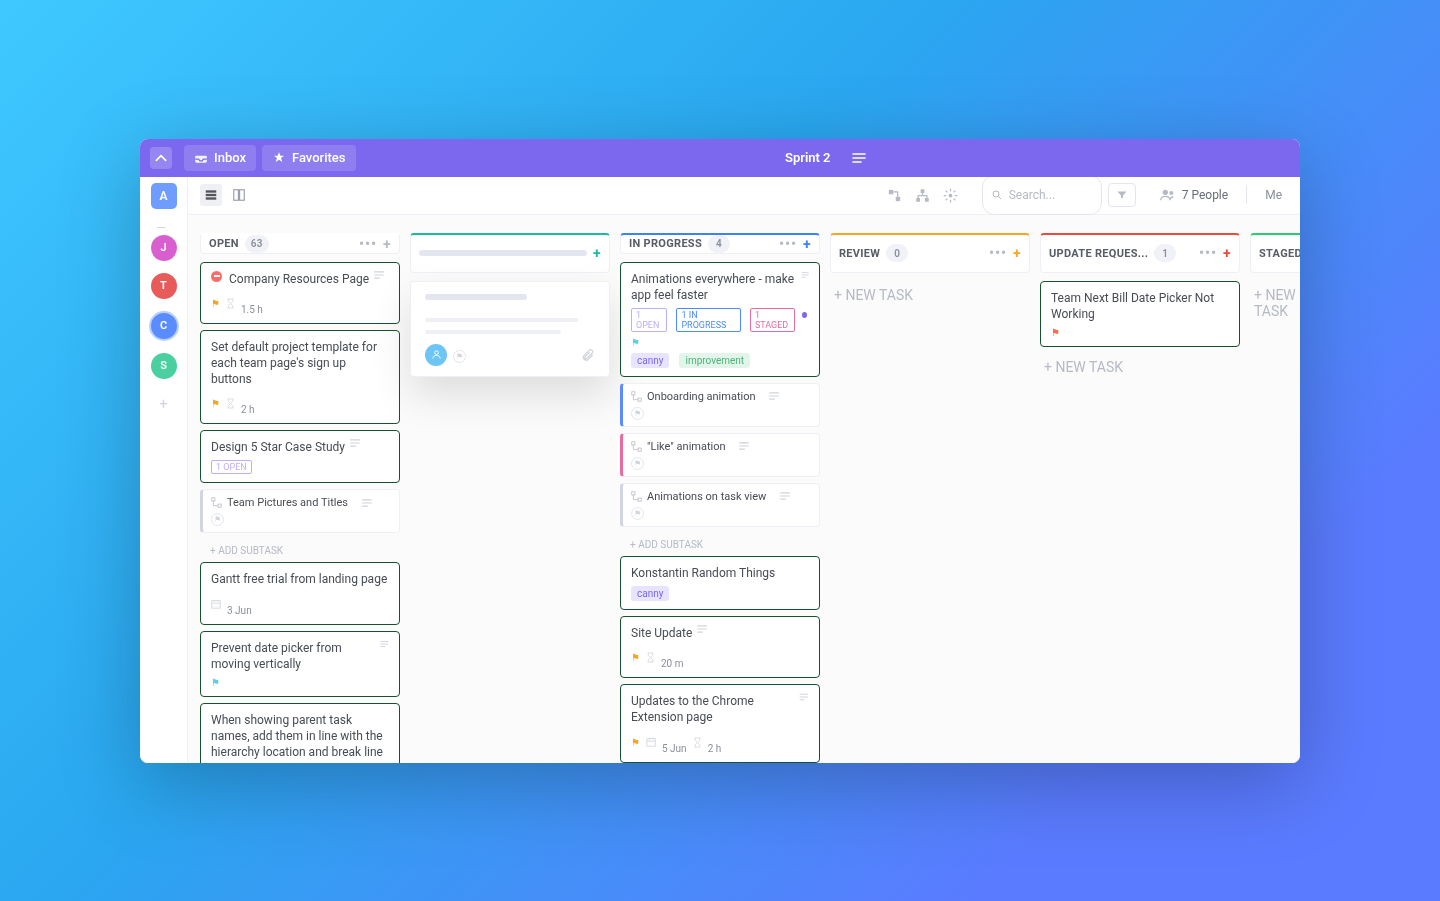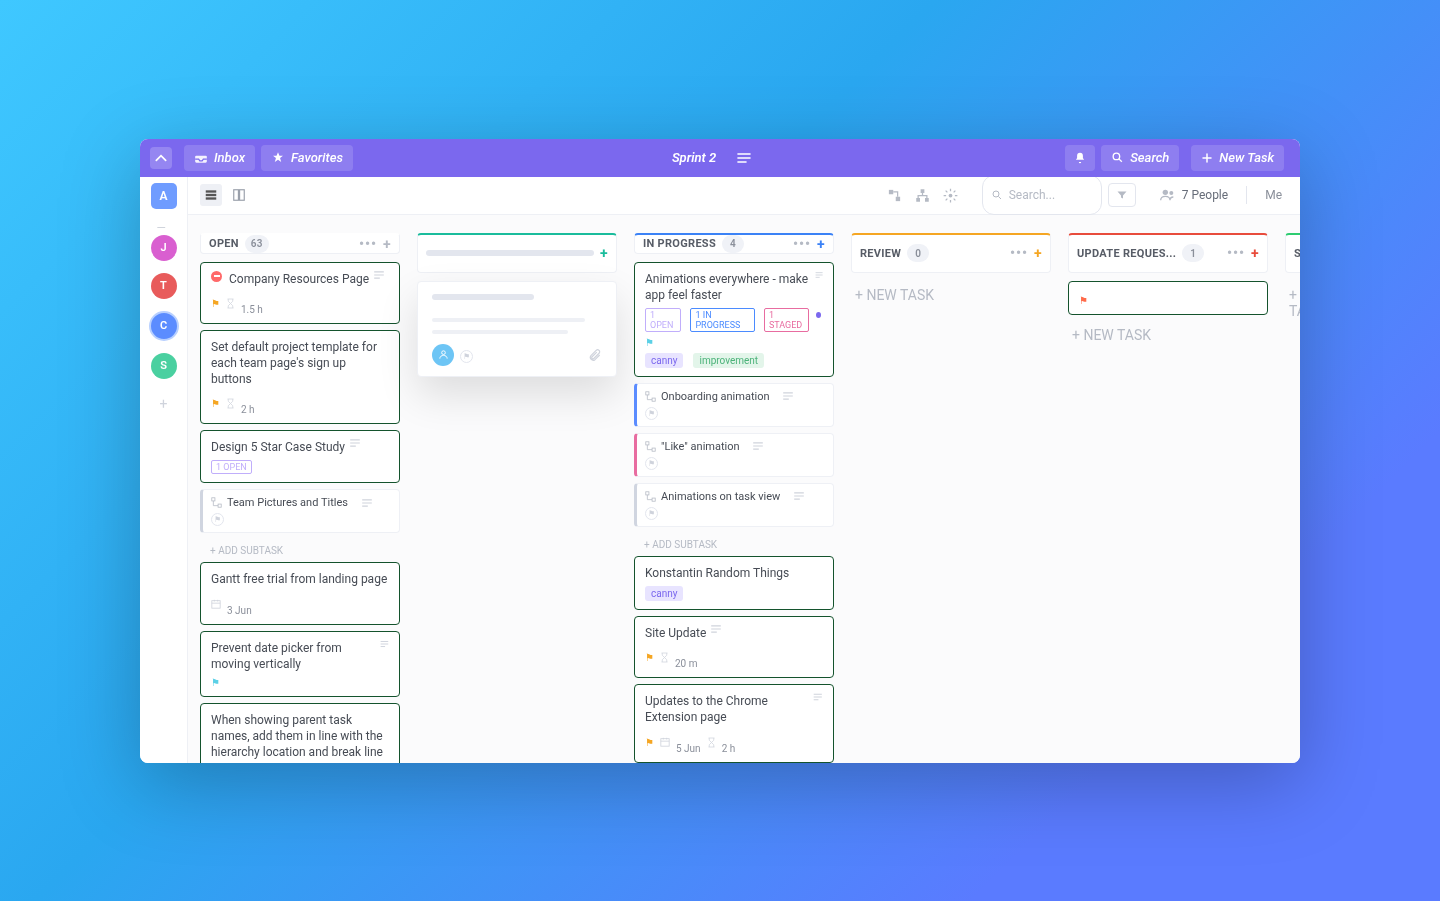--- a/index.html
+++ b/index.html
@@ -13,21 +13,21 @@
   background: #fff;
   border-radius: 8px;
   overflow: hidden;
   box-shadow: 0 20px 80px rgba(0,0,0,.25);
   display: flex; flex-direction: column;
 }
 .topbar {
   height: 38px; background: #7b68ee;
   display: flex; align-items: center;
   padding: 0 10px;
-  color: #fff; font-size: 13px; font-style: italic;
+  color: #fff; font-size: 13px;
 }
 .logo { width: 22px; height: 22px; background: rgba(255,255,255,.2); border-radius: 4px; margin-right: 12px; display:flex;align-items:center;justify-content:center; }
 .tb-btn { height: 26px; padding: 0 10px; background: rgba(255,255,255,.15); border-radius: 4px; margin-right: 6px; display: flex; align-items: center; gap: 6px; font-size: 13px; font-weight:500; cursor:pointer; }
 .tb-center { flex: 1; text-align: center; font-weight: 600; display:flex; align-items:center; justify-content:center; gap:20px; }
 .tb-right { display: flex; align-items: center; gap: 6px; }
 .tb-icon-btn { width: 30px; height: 26px; background: rgba(255,255,255,.15); border-radius: 4px; display:flex;align-items:center;justify-content:center; cursor:pointer;}
 .main { flex:1; display:flex; overflow:hidden; }
 .sidebar { width: 48px; background: #fff; border-right: 1px solid #eef0f5; display:flex; flex-direction:column; align-items:center; padding-top:6px; gap:12px; }
 .ws-badge { width: 26px; height: 26px; border-radius: 5px; background: #6f9cff; color:#fff; font-size:12px; font-weight:600; display:flex;align-items:center;justify-content:center; }
 .divider-dots { width: 14px; height: 2px; color:#cfd3dc; font-size:12px; letter-spacing:1px; }
@@ -41,21 +41,21 @@
 .viewbar { height:38px; border-bottom:1px solid #eef0f5; display:flex; align-items:center; padding:0 12px; gap:6px; }
 .view-icon { width:22px;height:22px; border-radius:3px; display:flex;align-items:center;justify-content:center; color:#9aa0ab; cursor:pointer; }
 .view-icon.active { background:#eef0f5; color:#555; }
 .viewbar-spacer { flex:1; }
 .tool-icon { width:22px;height:22px; display:flex;align-items:center;justify-content:center; color:#b5bac4; cursor:pointer; }
 .search-box { width:120px; height:40px; border:1px solid #e3e6ee; border-radius:12px; display:flex;align-items:center; gap:6px; padding:0 8px; color:#b5bac4; font-size:12px; }
 .filter-btn { width:28px; height:24px; border:1px solid #e3e6ee; border-radius:4px; display:flex;align-items:center;justify-content:center; color:#b5bac4; cursor:pointer; font-size:11px; }
 .people { display:flex; align-items:center; gap:6px; color:#676d79; font-size:12px; margin-left:18px; }
 .vd { width:1px; height:18px; background:#e3e6ee; margin:0 12px; }
 .me { color:#8a8f9a; font-size:12px; cursor:pointer; margin-right:6px; }
-.board { flex:1; display:flex; gap:17px; padding:18px 16px 0 12px; overflow:hidden; background:#fbfbfc; }
+.board { flex:1; display:flex; gap:10px; padding:18px 16px 0 12px; overflow:hidden; background:#fbfbfc; }
 .column { width: 200px; flex-shrink:0; display:flex; flex-direction:column; }
 .colhead { height:40px; border:1px solid #eef0f5; border-top:2px solid transparent; border-radius:4px; background:#fff; display:flex; align-items:center; padding:0 8px; gap:6px; font-size:11px; font-weight:700; color:#575c66; letter-spacing:.3px; margin-bottom:8px; }
 .colhead .count { min-width:22px; height:18px; border-radius:9px; background:#f0f2f7; color:#8a8f9a; font-size:10px; font-weight:600; display:flex;align-items:center;justify-content:center; padding:0 6px; }
 .colhead .spacer { flex:1; }
 .colhead .dots { color:#b5bac4; font-size:14px; letter-spacing:1px; cursor:pointer; }
 .colhead .plus { color:#b5bac4; font-size:14px; cursor:pointer; }
 .colhead.teal { border-top-color:#1abc9c; }
 .colhead.blue { border-top-color:#3b82f6; }
 .colhead.gold { border-top-color:#f5a623; }
 .colhead.red { border-top-color:#e84c3c; }
@@ -121,40 +121,20 @@
           <path d="M12 2l2.5 6h6l-5 4 2 7-5.5-4-5.5 4 2-7-5-4h6z" fill="#fff"></path>
         </svg>
       <span>Favorites</span>
     </div>
     <div class="tb-center">
       <span>Sprint 2</span>
       <svg width="16" height="12" viewBox="0 0 24 18">
           <path d="M3 3h18M3 9h18M3 15h12" stroke="#fff" stroke-width="2.5" stroke-linecap="round"></path>
         </svg>
     </div>
-    <div class="tb-right">
-      <div class="tb-icon-btn">
-        <svg width="14" height="14" viewBox="0 0 24 24">
-            <path d="M12 3a5 5 0 015 5v4l2 3H5l2-3V8a5 5 0 015-5z M10 19a2 2 0 004 0" fill="#fff"></path>
-          </svg>
-      </div>
-      <div class="tb-btn">
-        <svg width="13" height="13" viewBox="0 0 24 24">
-            <circle cx="10" cy="10" r="6" stroke="#fff" stroke-width="2.5" fill="none"></circle>
-            <path d="M15 15l5 5" stroke="#fff" stroke-width="2.5"></path>
-          </svg>
-        <span>Search</span>
-      </div>
-      <div class="tb-btn">
-        <svg width="12" height="12" viewBox="0 0 24 24">
-            <path d="M12 4v16M4 12h16" stroke="#fff" stroke-width="3" stroke-linecap="round"></path>
-          </svg>
-        <span>New Task</span>
-      </div>
-    </div>
   </div>
 
   <div class="main">
 
     <div class="sidebar">
       <div class="ws-badge">A</div>
       <div class="divider-dots">—</div>
       <div class="avatar j">J</div>
       <div class="avatar t">T</div>
       <div class="avatar c">C</div>
@@ -447,20 +427,23 @@
           </div>
           <div class="column">
             <div class="colhead red">
               <span>UPDATE REQUES...</span>
               <span class="count">1</span>
               <span class="spacer"></span>
               <span class="dots">•••</span>
               <span class="plus" style="color:#e84c3c">+</span>
             </div>
             <div class="card">
+              <div class="title">
+                <span>Team Next Bill Date Picker Not Working</span>
+              </div>
               <div class="meta">
                 <span class="flag o">⚑</span>
               </div>
             </div>
             <div class="newtask-col">+ NEW TASK</div>
           </div>
           <div class="column" style="width: 70px;">
             <div class="colhead green">
               <span>STAGED</span>
               <span class="spacer"></span>

